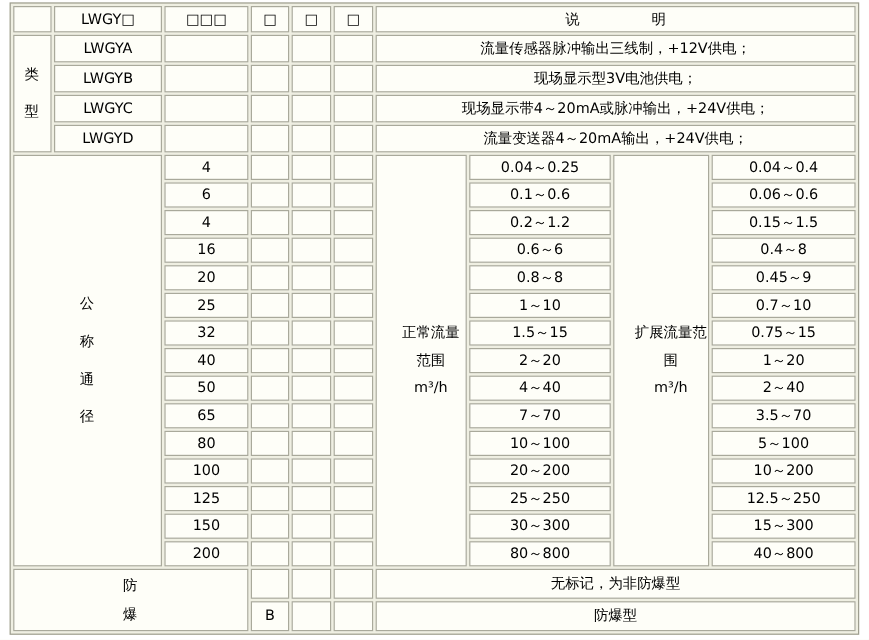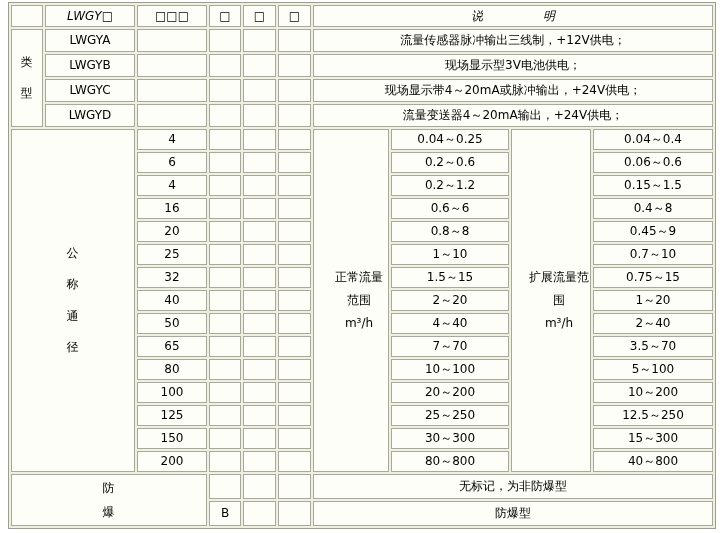--- a/index.html
+++ b/index.html
@@ -23,21 +23,21 @@
   td {
     background: #FEFEF8;
     border: 1px solid #A9A99B;
     text-align: center;
     vertical-align: middle;
     font-size: 12px;
     line-height: 1.25;
     padding: 0;
     overflow: hidden;
   }
-  .r-header td { height: 20px; font-style: italic; }
+  .r-header td { height: 20px; }
   .r-type td   { height: 21px; }
   .r-mid td    { height: 19px; }
   .r-bottom td { height: 23px; }
   .v-label {
     white-space: pre-line;
     line-height: 2.6;
     letter-spacing: 1px;
   }
   .v-label-2 {
     white-space: pre-line;
@@ -127,21 +127,21 @@
       <div>扩展流量范围</div>
       <div>m³/h</div>
     </td>
     <td>0.04～0.4</td>
   </tr>
   <tr class="r-mid">
     <td>6</td>
     <td></td>
         <td></td>
         <td></td>
-    <td>0.2～0.6</td>
+    <td>0.1～0.6</td>
     <td>0.06～0.6</td>
   </tr>
   <tr class="r-mid">
     <td>4</td>
     <td></td>
         <td></td>
         <td></td>
     <td>0.2～1.2</td>
     <td>0.15～1.5</td>
   </tr>

